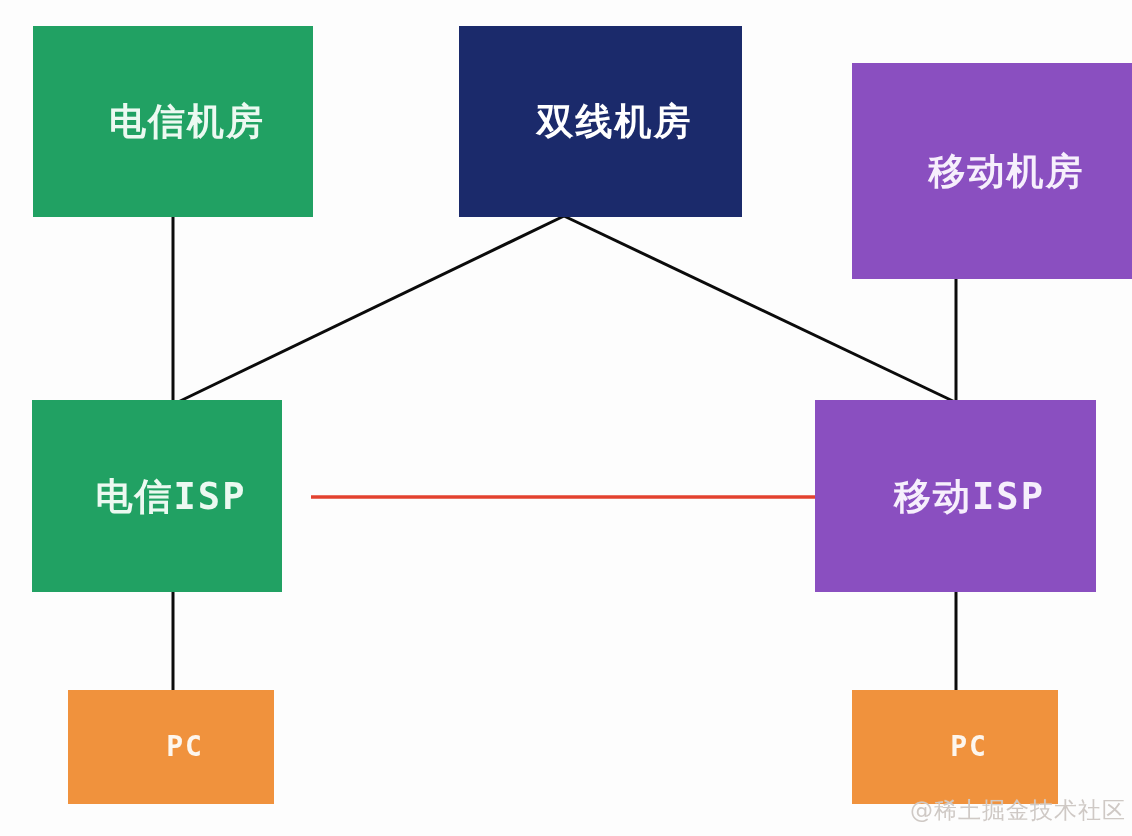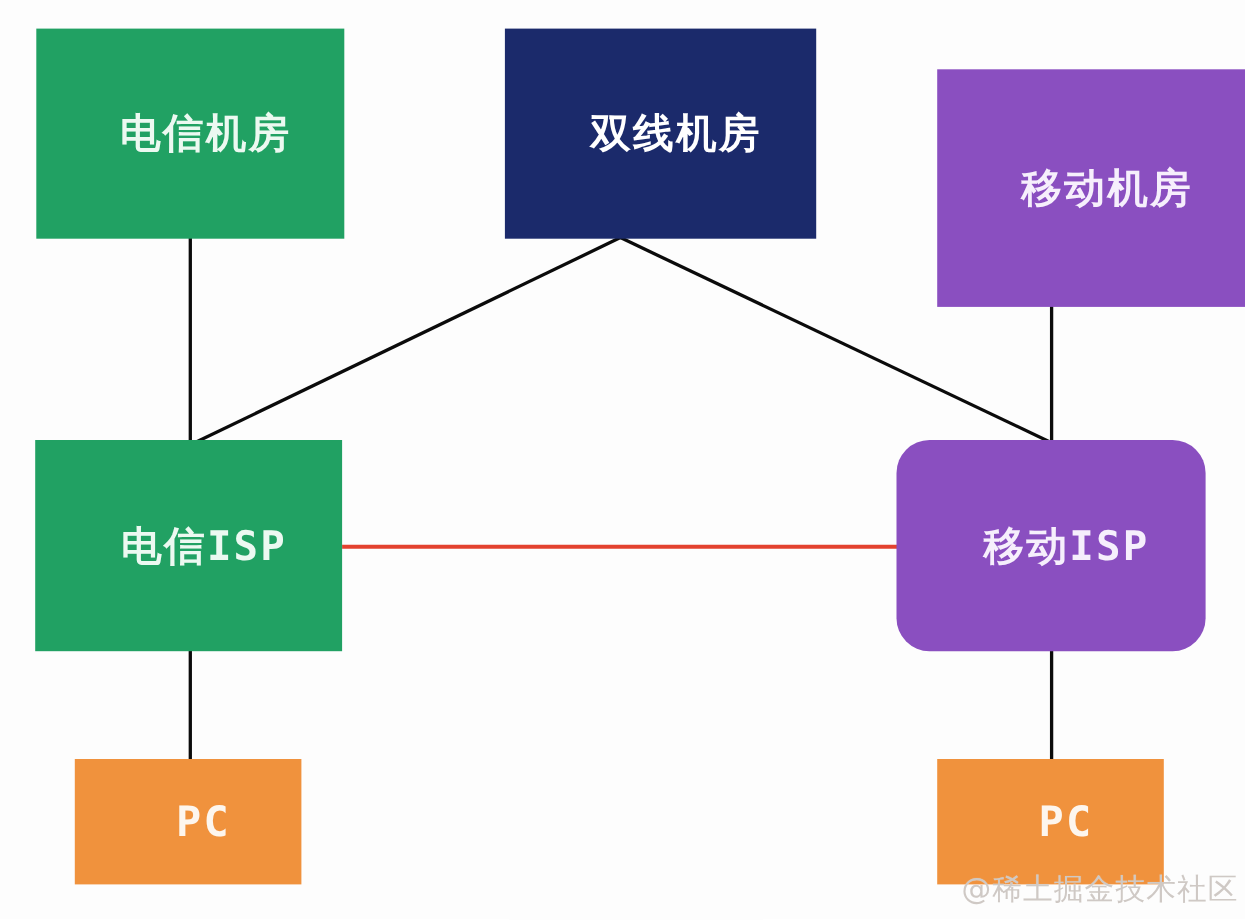--- a/index.html
+++ b/index.html
@@ -34,30 +34,30 @@
     letter-spacing: 2px;
     line-height: 1;
   }
   .mono-latin .node-label {
     font-family: "DejaVu Sans Mono", "DejaVu Sans", monospace;
   }
   
   .n-telecom-room { left: 33px;  top: 26px;  width: 280px; height: 191px; }
   .n-dual-room    { left: 423px; top: 26px;  width: 283px; height: 191px; }
   .n-mobile-room  { left: 852px; top: 26px;  width: 281px; height: 216px; margin-top: 37px; }
-  .n-telecom-isp  { left: 32px;  top: 400px; width: 279px; height: 192px; }
+  .n-telecom-isp  { left: 32px;  top: 400px; width: 250px; height: 192px; }
   .n-mobile-isp   { left: 815px; top: 400px; width: 281px; height: 192px; }
   .n-pc-left      { left: 68px;  top: 690px; width: 206px; height: 114px; }
   .n-pc-right     { left: 852px; top: 690px; width: 206px; height: 114px; }
-  .n-pc-left .node-label, .n-pc-right .node-label { font-size: 38px; text-align: center; }
+  .n-pc-left .node-label, .n-pc-right .node-label { font-size: 28px; text-align: center; }
   .watermark {
     position: absolute;
     right: 6px;
     bottom: 10px;
-    font-size: 27px;
+    font-size: 23px;
     letter-spacing: 1px;
     color: #cfc9c5;
     text-shadow: 0 0 1px rgba(255,255,255,0.35);
     pointer-events: none;
   }
 </style>
 </head>
 <body>
 
 <div class="canvas">
@@ -81,21 +81,21 @@
   </div>
 
   <div class="node n-mobile-room" style="background-color: rgb(138, 79, 192); color: rgb(246, 239, 252);">
     <span class="node-label">移动机房</span>
   </div>
 
   <div class="node n-telecom-isp mono-latin" style="background-color: rgb(33, 161, 99); color: rgb(236, 249, 241);">
     <span class="node-label">电信ISP</span>
   </div>
 
-  <div class="node n-mobile-isp mono-latin" style="background-color: rgb(138, 79, 192); color: rgb(246, 239, 252); border-radius: 30px;">
+  <div class="node n-mobile-isp mono-latin" style="background-color: rgb(138, 79, 192); color: rgb(246, 239, 252);">
     <span class="node-label">移动ISP</span>
   </div>
 
   <div class="node n-pc-left mono-latin" style="background-color: rgb(240, 146, 61); color: rgb(253, 246, 238);">
     <span class="node-label">PC</span>
   </div>
 
   <div class="node n-pc-right mono-latin" style="background-color: rgb(240, 146, 61); color: rgb(253, 246, 238);">
     <span class="node-label">PC</span>
   </div>

